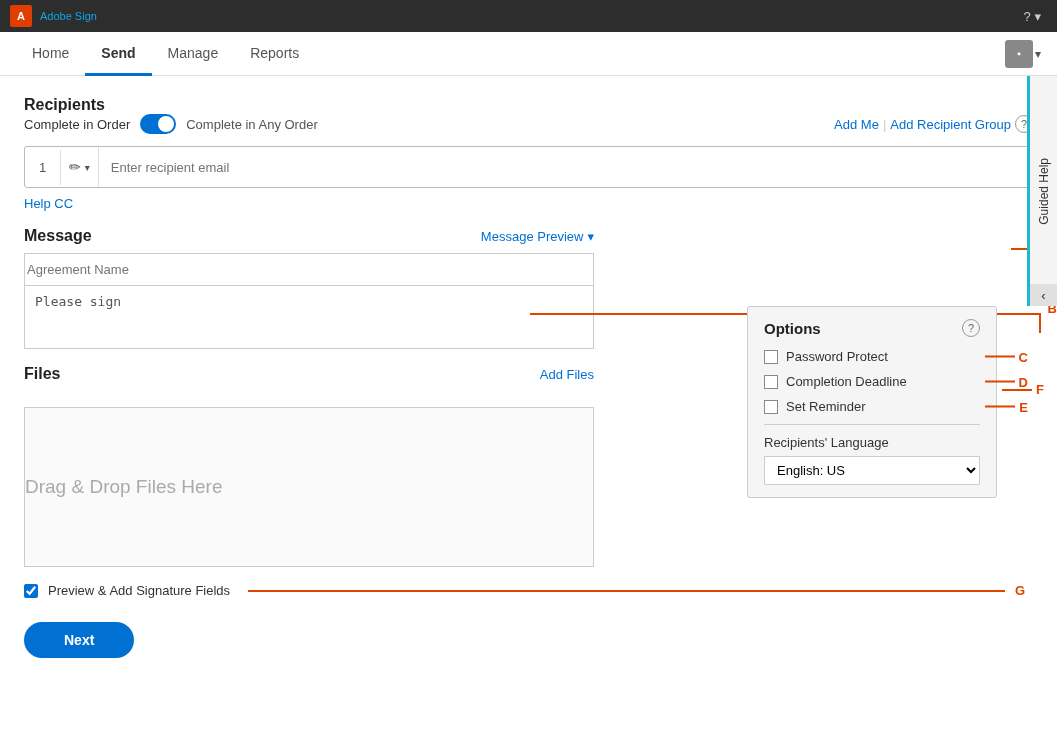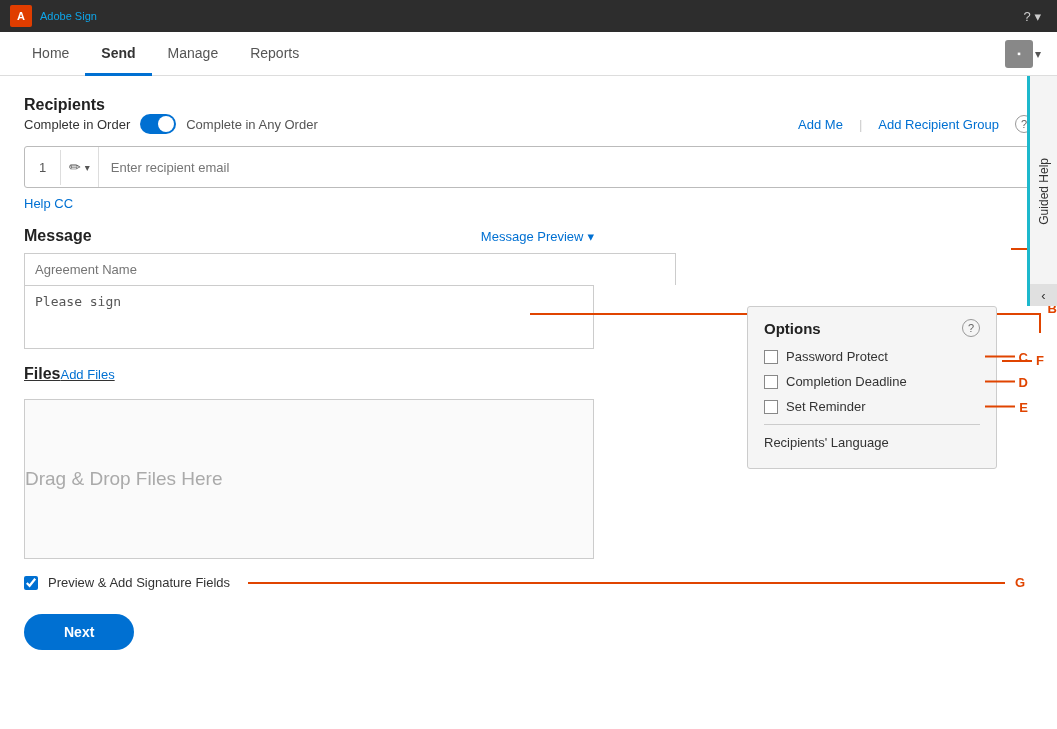--- a/index.html
+++ b/index.html
@@ -92,21 +92,21 @@
     .toggle-switch::after {
       content: '';
       width: 16px; height: 16px;
       background: white;
       border-radius: 50%;
       position: absolute;
       top: 2px; right: 2px;
     }
     .complete-in-any { color: #555; font-size: 13px; }
 
-    .add-links { margin-left: auto; display: flex; align-items: center; gap: 16px; }
+    .add-links { margin-left: auto; display: flex; align-items: center; gap: 4px; }
     .link-btn {
       color: #0070d2;
       background: none;
       border: none;
       cursor: pointer;
       font-size: 13px;
       text-decoration: none;
     }
     .link-sep { color: #ccc; }
     .help-circle {
@@ -178,24 +178,24 @@
       align-items: center;
       gap: 4px;
       color: #0070d2;
       background: none;
       border: none;
       cursor: pointer;
       font-size: 13px;
     }
 
     .agreement-name-input {
-      width: 652px;
+      width: 570px;
       border: 1px solid #ccc;
       border-bottom: none;
-      padding: 8px 10px;
+      padding: 8px 2px;
       font-size: 13px;
       outline: none;
       color: #999;
       display: block;
     }
     .message-textarea {
       width: 570px;
       height: 64px;
       border: 1px solid #ccc;
       padding: 8px 10px;
@@ -203,23 +203,23 @@
       outline: none;
       resize: none;
       color: #555;
       display: block;
     }
 
     
     .files-section { margin-bottom: 16px; }
     .files-header {
       display: flex;
-      align-items: center;
-      margin-bottom: 16px;
-      text-decoration: underline;
+      justify-content: space-between;
+      align-items: center;
+      margin-bottom: 24px;
     }
     .add-files-btn {
       color: #0070d2;
       background: none;
       border: none;
       cursor: pointer;
       font-size: 13px;
     }
     .drop-zone {
       width: 570px;
@@ -469,20 +469,27 @@
 
     
     <div style="position:absolute; right:-48px; bottom:100px; display:flex; align-items:center; gap:4px;">
       <div style="width:30px; height:2px; background:#e04400;"></div>
       <span class="ann-label" style="position:static;">F</span>
     </div>
 
     <hr class="divider-line">
 
     <div class="recipients-language-label">Recipients' Language</div>
+    <select class="language-select">
+      <option>English: US</option>
+      <option>English: UK</option>
+      <option>French</option>
+      <option>German</option>
+      <option>Spanish</option>
+    </select>
   </div>
 
   <div class="bottom-section">
     <input type="checkbox" class="preview-checkbox" checked="" style="">
     <label class="preview-label">Preview &amp; Add Signature Fields</label>
 
     <div style="flex:1; height:2px; background:#e04400; margin-left:8px;"></div>
     <span class="ann-label" style="position:static; margin-right:8px;">G</span>
   </div>
 

